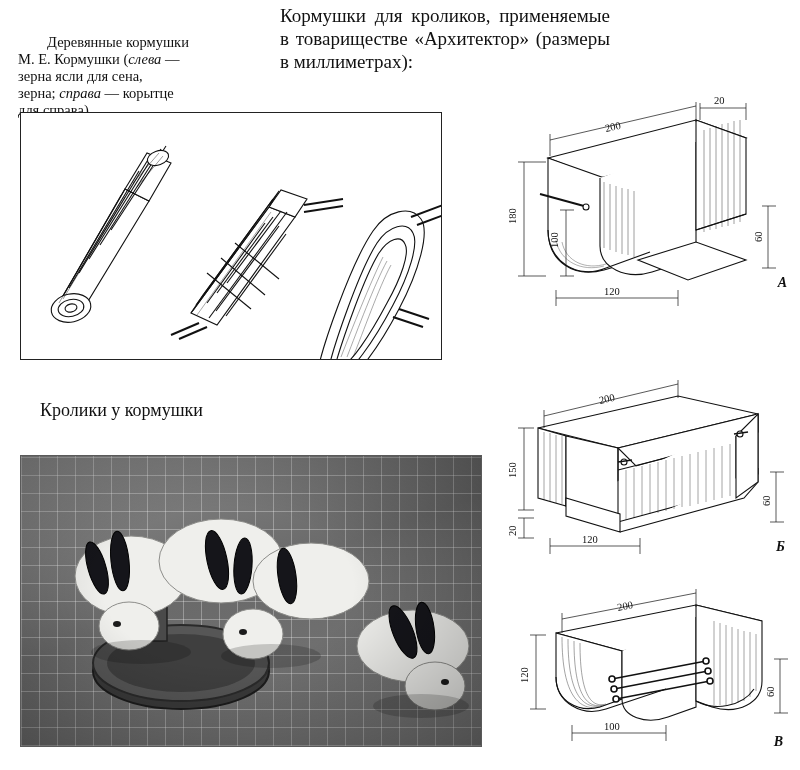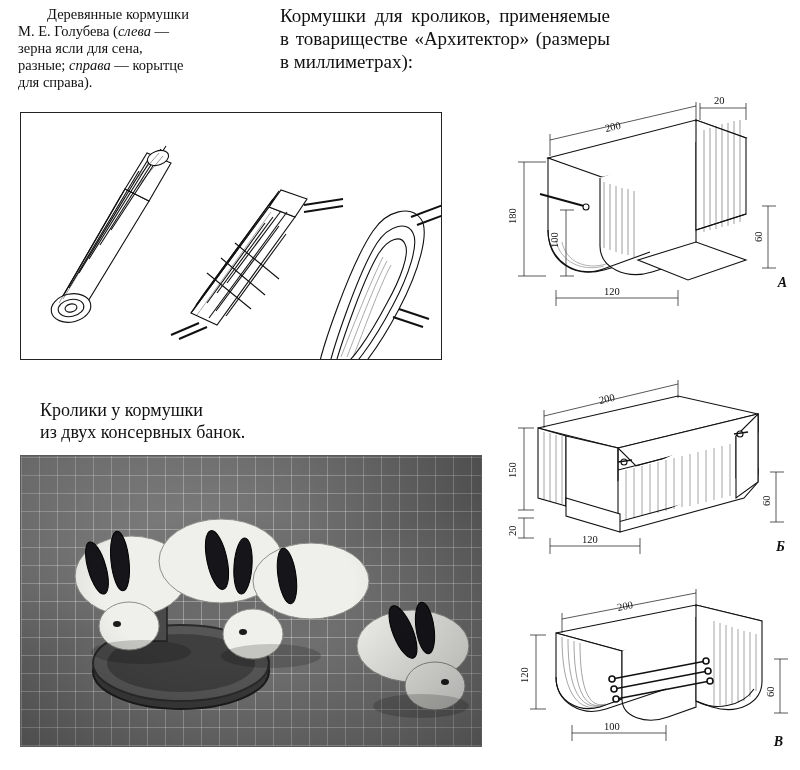--- a/index.html
+++ b/index.html
@@ -23,21 +23,21 @@
 
   
   .cap-left {
     position: absolute;
     left: 18px; top: 6px;
     width: 200px;
     font-size: 14.5px;
     line-height: 1.18;
     text-align: left;
   }
-  .cap-left .ctr { text-align: center; display: block; }
+  .cap-left .ctr { text-align: center; display: block; margin-top: 28px; }
   .cap-right-title {
     position: absolute;
     left: 236px; top: 5px;
     width: 330px;
     font-size: 19px;
     line-height: 1.2;
     text-align: justify;
     margin-left: 44px;
   }
   .cap-right-sub {
@@ -108,23 +108,23 @@
   svg { display: block; }
   .dim { font-family: "Liberation Serif", serif; font-size: 10.5px; fill: #111; }
 </style>
 </head>
 <body>
 
 <div class="page">
 
   <div class="cap-left">
     <span class="ctr">Деревянные кормушки</span>
-    <span><span>М. Е. Голубева (</span><i>слева</i><span> —</span></span><br>
+    <span><span>М. Е. Кормушки (</span><i>слева</i><span> —</span></span><br>
     <span>зерна ясли для сена,</span><br>
-    <span><span>разные; </span><i>справа</i><span> — корытце</span></span><br>
+    <span><span>зерна; </span><i>справа</i><span> — корытце</span></span><br>
     <span>для справа).</span>
   </div>
 
   <div class="cap-right-title">Кормушки для кроликов, применяемые в товариществе «Архитектор» (размеры в миллиметрах):</div>
 
 
   <div class="wood-box">
     <svg width="420" height="246" viewBox="0 0 420 246">
       <g fill="none" stroke="#111" stroke-width="1.1">
 
@@ -202,21 +202,20 @@
             <path d="M332 244 C342 220 358 174 370 152"></path>
           </g>
         </g>
 
       </g>
     </svg>
   </div>
 
   <div class="cap-rabbits">
     <span>Кролики у кормушки</span><br>
-    <span>из двух консервных банок.</span>
   </div>
 
   <div class="photo">
     <div class="mesh"></div>
     <svg width="460" height="290" viewBox="0 0 460 290" style="position:absolute;left:0;top:0">
 
       <g>
         <ellipse cx="160" cy="215" rx="88" ry="38" fill="#3a3a3a" stroke="#1c1c1c" stroke-width="2"></ellipse>
         <ellipse cx="160" cy="207" rx="88" ry="38" fill="#565656" stroke="#2a2a2a" stroke-width="2"></ellipse>
         <ellipse cx="160" cy="207" rx="74" ry="29" fill="#3f3f3f"></ellipse>

